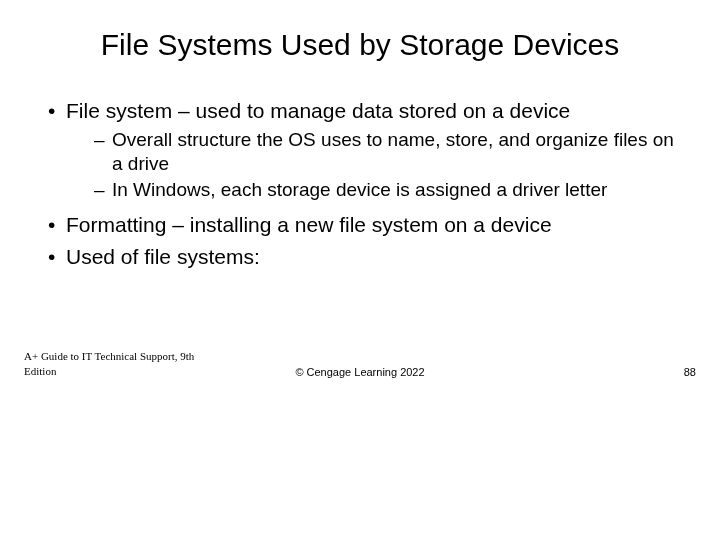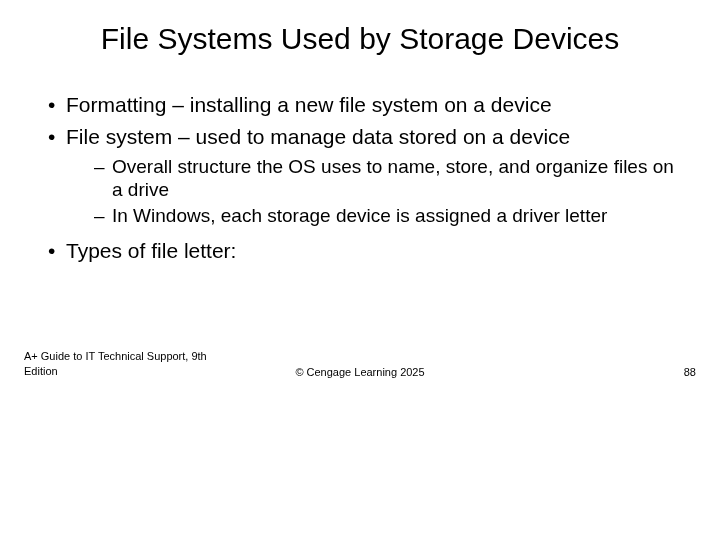--- a/index.html
+++ b/index.html
@@ -1,52 +1,52 @@
 <!DOCTYPE html>
 <html><head>
 <meta charset="utf-8">
 <style>
   * { box-sizing: border-box; margin: 0; padding: 0; }
   html, body { width: 720px; height: 540px; background: #fff; font-family: Arial, Helvetica, sans-serif; color: #000; }
-  .slide { width: 720px; height: 392px; position: relative; padding: 14px 32px 0 32px; }
+  .slide { width: 720px; height: 392px; position: relative; padding: 20px 32px 0 32px; }
   .title { font-size: 30px; text-align: center; margin-top: 8px; margin-bottom: 36px; font-weight: 400; }
   .content { font-size: 21px; line-height: 1.25; }
   ul.lvl1 { list-style: none; padding-left: 16px; }
   ul.lvl1 > li { position: relative; padding-left: 18px; margin-bottom: 6px; }
   ul.lvl1 > li::before { content: "•"; position: absolute; left: 0; top: 0; }
   ul.lvl2 { list-style: none; padding-left: 28px; font-size: 19px; margin-top: 4px; margin-bottom: 10px; }
   ul.lvl2 > li { position: relative; padding-left: 18px; margin-bottom: 2px; }
   ul.lvl2 > li::before { content: "–"; position: absolute; left: 0; top: 0; }
   .footer { position: absolute; left: 0; right: 0; bottom: 14px; font-size: 11px; padding: 0 24px; display: flex; align-items: flex-end; justify-content: space-between; }
-  .footer-left { max-width: 200px; line-height: 1.3; }
+  .footer-left { max-width: 200px; line-height: 1.3; font-family: Liberation Serif, serif; }
   .footer-center { position: absolute; left: 0; right: 0; text-align: center; }
   .footer-right { text-align: right; min-width: 40px; z-index: 1; }
 </style>
 </head>
 <body>
 
 <div class="slide">
   <h1 class="title">File Systems Used by Storage Devices</h1>
 
   <div class="content">
     <ul class="lvl1">
       <li>
-        <span>Formatting – installing a new file system on a device</span>
-      </li>
-      <li>
         <span>File system – used to manage data stored on a device</span>
         <ul class="lvl2">
           <li><span>Overall structure the OS uses to name, store, and organize files on a drive</span></li>
           <li><span>In Windows, each storage device is assigned a driver letter</span></li>
         </ul>
       </li>
       <li>
-        <span>Types of file letter:</span>
+        <span>Formatting – installing a new file system on a device</span>
+      </li>
+      <li>
+        <span>Used of file systems:</span>
       </li>
     </ul>
   </div>
 
   <div class="footer">
     <div class="footer-left">A+ Guide to IT Technical Support, 9th Edition</div>
-    <div class="footer-center">© Cengage Learning 2025</div>
+    <div class="footer-center">© Cengage Learning 2022</div>
     <div class="footer-right">88</div>
   </div>
 </div>
 
 </body></html>

